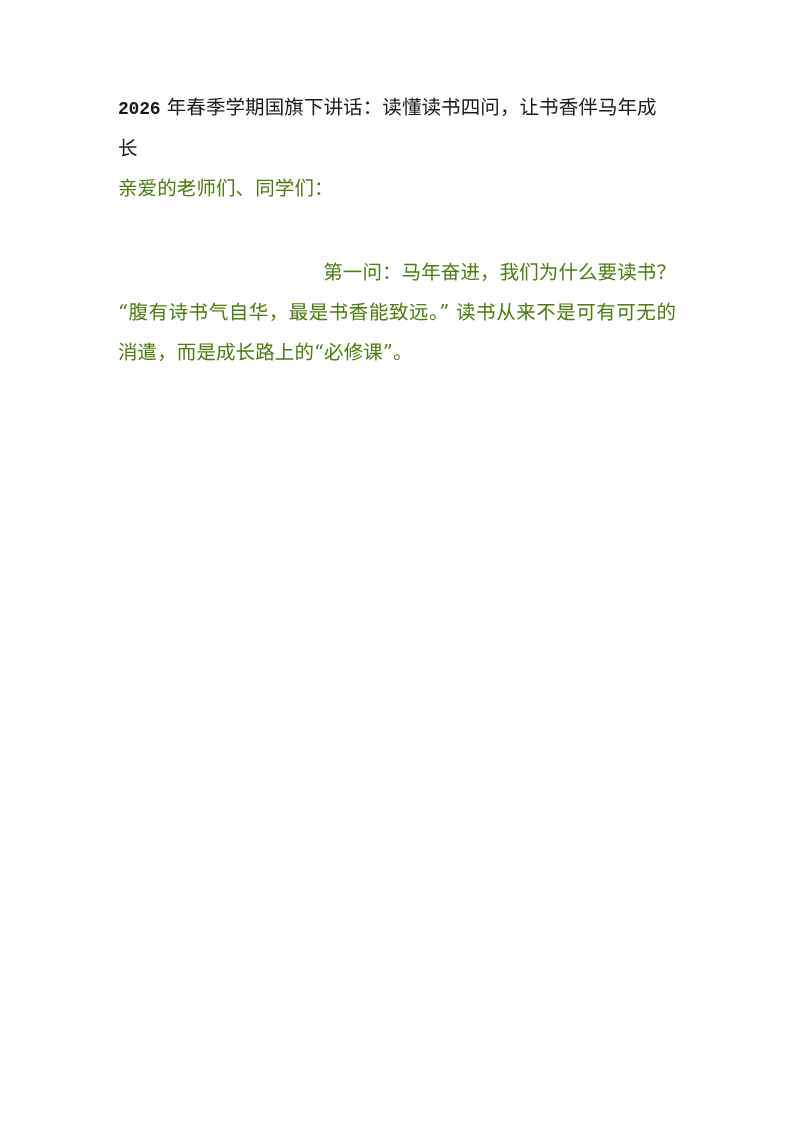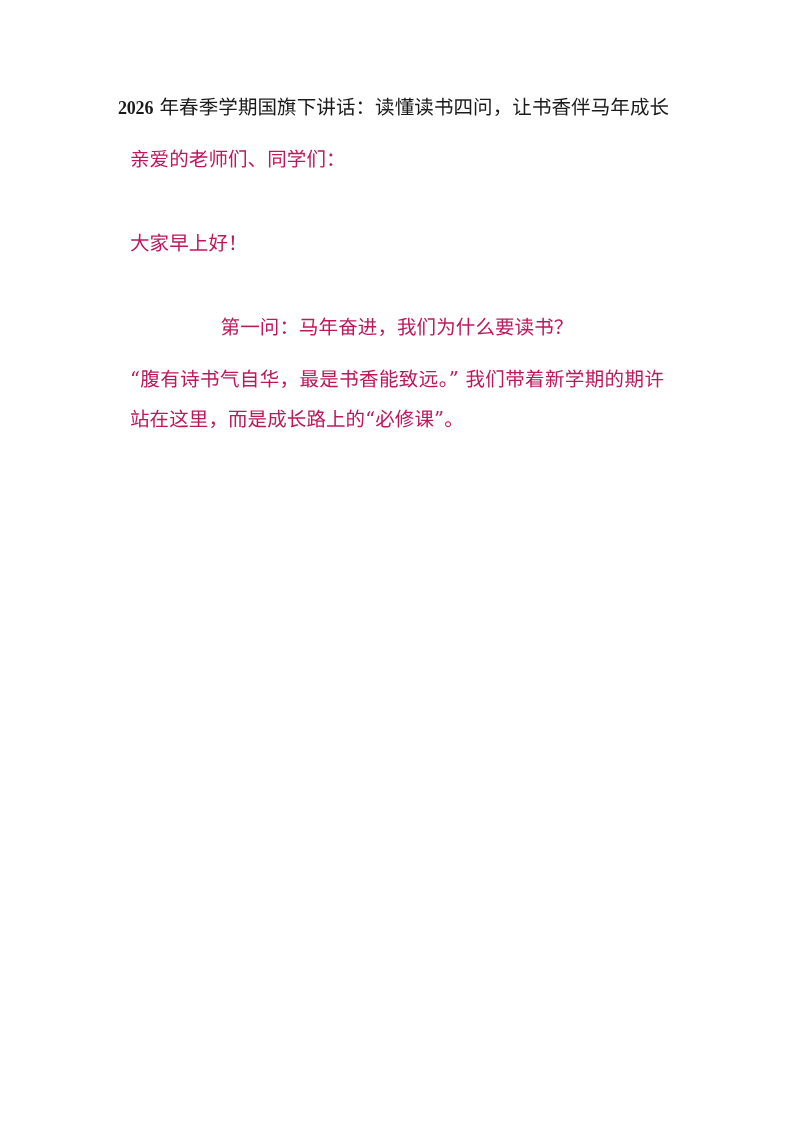--- a/index.html
+++ b/index.html
@@ -27,27 +27,27 @@
 
   
   .doc-body {
     position: absolute;
     left: 118px;
     top: 88px;
     width: 558px;
   }
 
   .block {
-    margin: 12px;
+    margin: 0;
     font-size: 19.5px;
     line-height: 40px;
     text-align: justify;
     text-justify: inter-ideograph;
     letter-spacing: 0.1px;
-    color: #be185d;
+    color: #4d7c0f;
     word-break: break-all;
   }
 
   
   .block + .block {
     margin-top: 44px;
   }
 
   
   .block.tight {
@@ -59,42 +59,41 @@
     line-height: 40px;
     font-weight: 400;
     margin: 0;
     color: #1a1a1a;
     text-align: left;
     letter-spacing: 0.1px;
   }
 
   
   .lat {
-    font-family: Liberation Serif, serif;
+    font-family: Liberation Mono, monospace;
     font-size: 18px;
     font-weight: 700;
     letter-spacing: -0.2px;
   }
 
   .qhead {
-    text-align: center;
+    text-align: right;
   }
 </style>
 </head>
 <body style="background: rgb(255, 255, 255); color: rgb(26, 26, 26);">
 
 <div class="page">
   <div class="doc-body">
 
     <h1 class="doc-title"><span class="lat">2026</span> 年春季学期国旗下讲话：读懂读书四问，让书香伴马年成长</h1>
 
     <p class="block">亲爱的老师们、同学们：</p>
 
-    <p class="block">大家早上好！</p>
 
 
     <p class="block qhead">第一问：马年奋进，我们为什么要读书？</p>
 
-    <p class="block tight">“腹有诗书气自华，最是书香能致远。” 我们带着新学期的期许站在这里，而是成长路上的“必修课”。</p>
+    <p class="block tight">“腹有诗书气自华，最是书香能致远。” 读书从来不是可有可无的消遣，而是成长路上的“必修课”。</p>
 
 
   </div>
 </div>
 
 </body></html>

